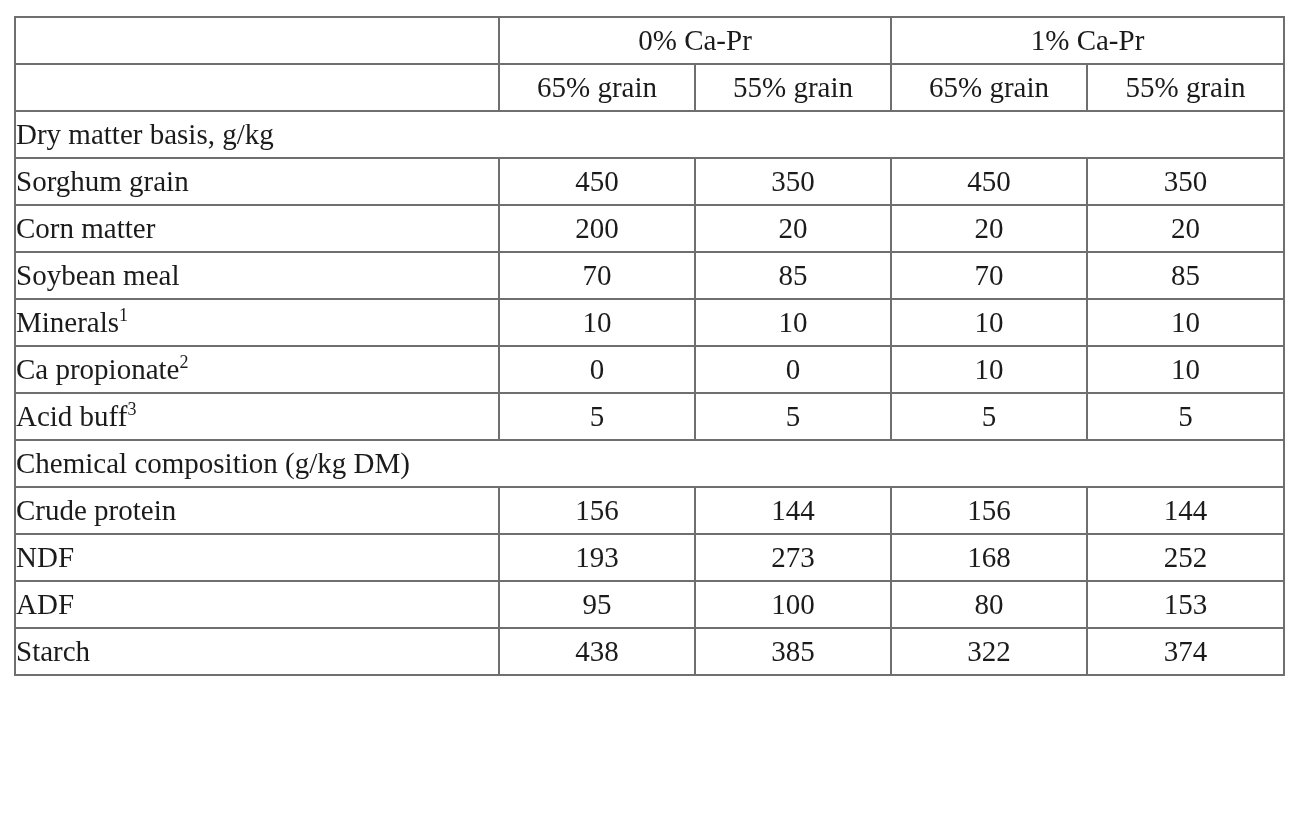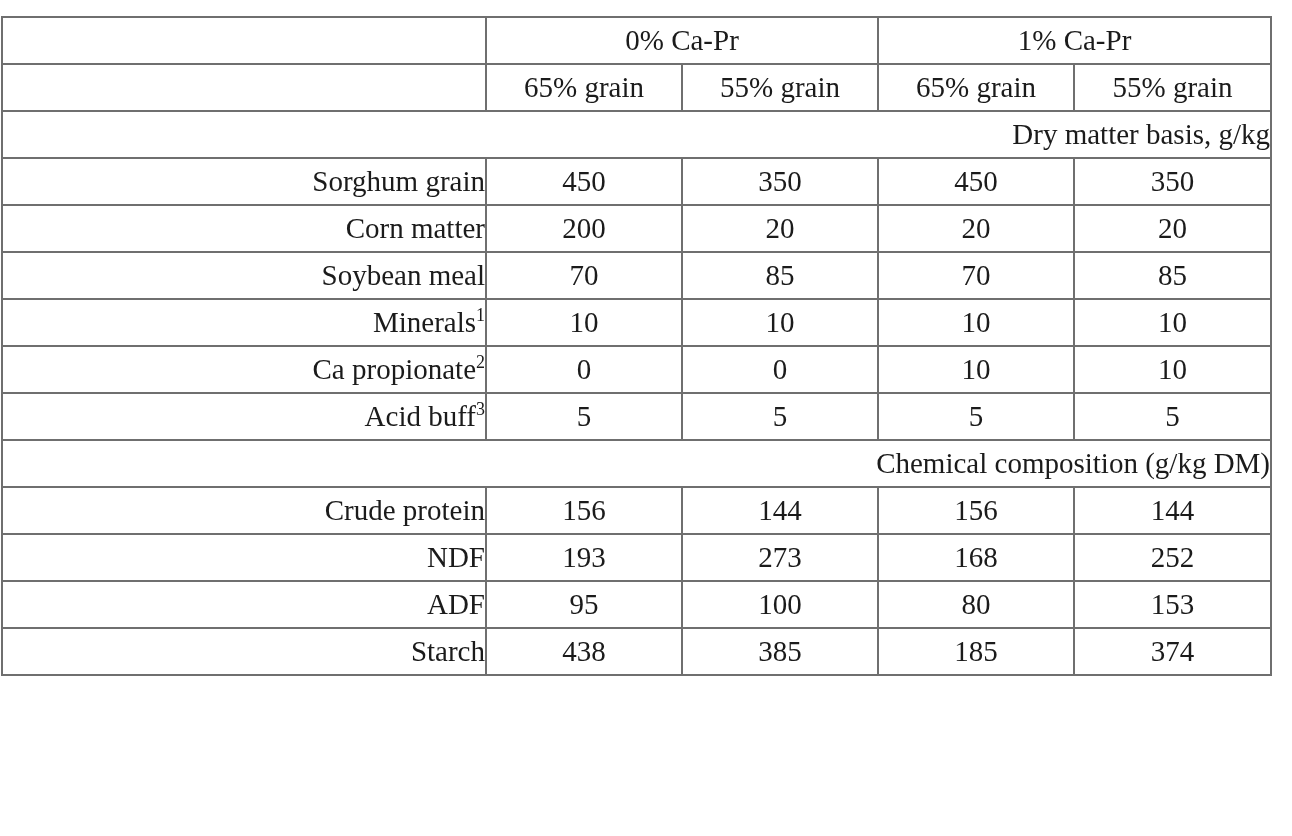--- a/index.html
+++ b/index.html
@@ -9,21 +9,21 @@
   }
   body {
     width: 1292px;
     height: 836px;
     position: relative;
     font-family: "Liberation Serif", "DejaVu Serif", serif;
     color: #1b1b1b;
   }
   table.diet {
     position: absolute;
-    left: 1px;
+    left: 14px;
     top: 16px;
     border-collapse: collapse;
     table-layout: fixed;
     width: 1269px;
     font-size: 29px;
     color: #1b1b1b;
   }
   table.diet td, table.diet th {
     border: 2px solid #6f6f6f;
     height: 47px;
@@ -36,21 +36,21 @@
   
   td.blank {
     border: none;
     background: #ffffff;
   }
   th.group-header, th.col-header, td.value-cell {
     text-align: center;
     vertical-align: middle;
   }
   td.row-label, td.section-title {
-    text-align: right;
+    text-align: left;
     vertical-align: middle;
     padding-left: 18px;
   }
   sup.fnote {
     font-size: 62%;
     vertical-align: super;
     line-height: 0;
   }
 </style>
 </head>
@@ -145,17 +145,17 @@
         <td class="row-label">ADF</td>
         <td class="value-cell">95</td>
         <td class="value-cell">100</td>
         <td class="value-cell">80</td>
         <td class="value-cell">153</td>
       </tr>
       <tr>
         <td class="row-label">Starch</td>
         <td class="value-cell">438</td>
         <td class="value-cell">385</td>
-        <td class="value-cell">185</td>
+        <td class="value-cell">322</td>
         <td class="value-cell">374</td>
       </tr>
     </tbody>
 </table>
 
 </body></html>

